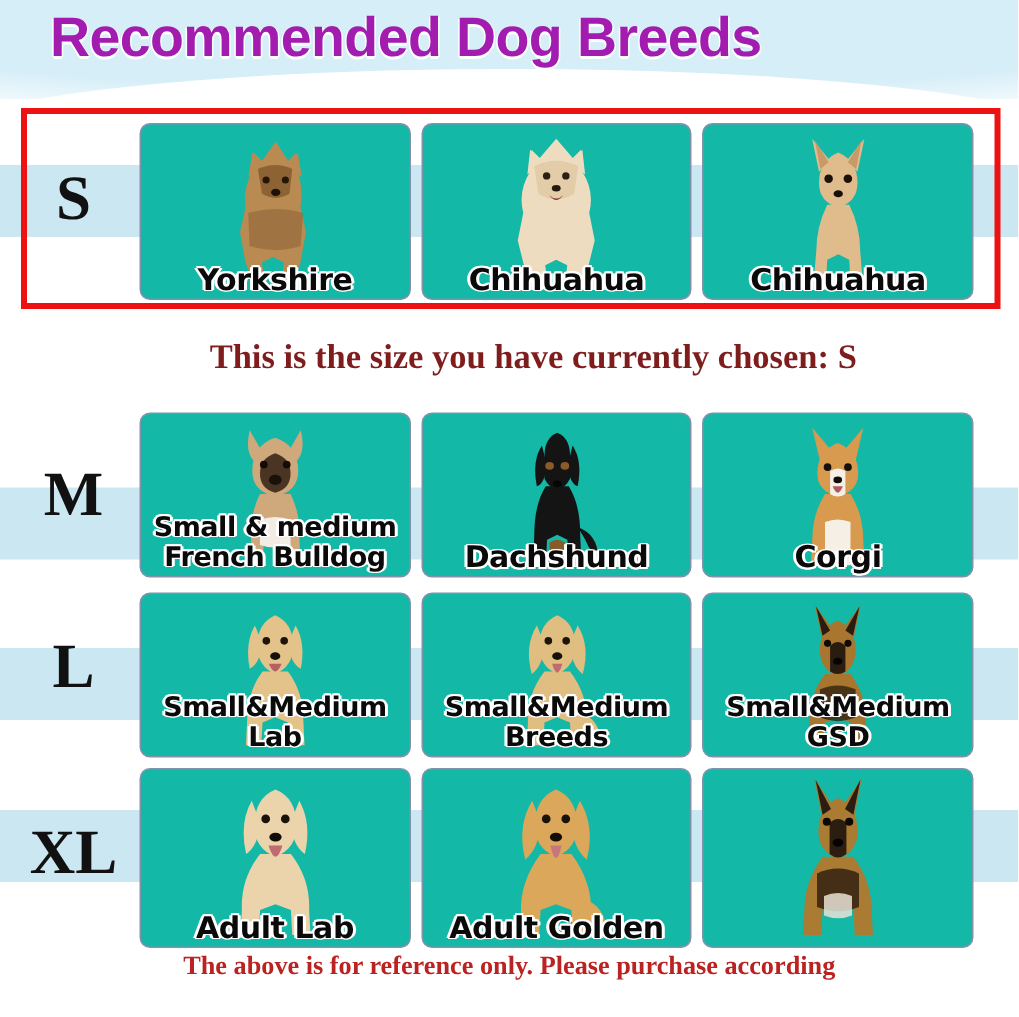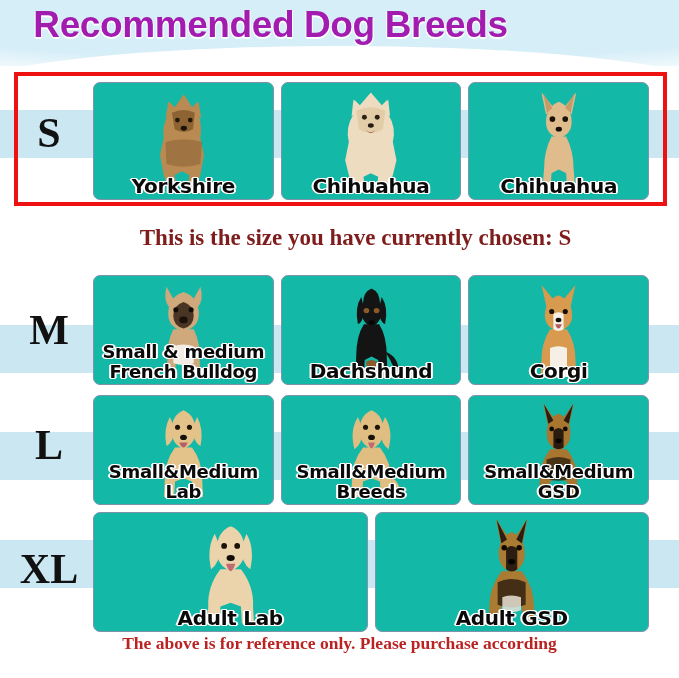--- a/index.html
+++ b/index.html
@@ -450,20 +450,40 @@
             <circle cx="57" cy="31" r="3.1" fill="#1a1207"></circle>
             <ellipse cx="50" cy="44" rx="4.4" ry="3.2" fill="#120d07"></ellipse>
             <path d="M45 50 Q50 66 55 50 Z" fill="#c06a72"></path>
           </svg>
         </div>
         <div class="breed-label">
           <span class="ln">Adult Lab</span>
         </div>
       </div>
 
+      <div class="breed-card">
+        <div class="dog-art">
+          <svg viewBox="0 0 100 120" preserveAspectRatio="xMidYMax meet">
+            <g fill="#dba75a">
+              <path d="M50 10 Q35 16 35 36 Q35 52 50 58 Q65 52 65 36 Q65 16 50 10 Z"></path>
+              <path d="M33 18 Q22 36 28 60 Q38 52 39 33 Z"></path>
+              <path d="M67 18 Q78 36 72 60 Q62 52 61 33 Z"></path>
+              <path d="M39 56 Q24 76 25 98 L24 114 L38 114 L39 96 L50 92 L61 96 L62 114 L76 114 L75 98 Q76 76 61 56 Z"></path>
+              <path d="M70 88 Q86 94 86 112 Q77 108 71 98 Z"></path>
+            </g>
+            <circle cx="43" cy="31" r="3.1" fill="#1a1207"></circle>
+            <circle cx="57" cy="31" r="3.1" fill="#1a1207"></circle>
+            <ellipse cx="50" cy="44" rx="4.4" ry="3.2" fill="#120d07"></ellipse>
+            <path d="M46 50 Q50 68 54 50 Z" fill="#c7767e"></path>
+          </svg>
+        </div>
+        <div class="breed-label">
+          <span class="ln">Adult Golden</span>
+        </div>
+      </div>
 
       <div class="breed-card">
         <div class="dog-art">
           <svg viewBox="0 0 100 120" preserveAspectRatio="xMidYMax meet">
             <g fill="#a97b33">
               <path d="M33 2 L39 32 L48 24 Z"></path>
               <path d="M67 2 L61 32 L52 24 Z"></path>
               <path d="M50 16 Q36 22 36 40 Q36 54 50 60 Q64 54 64 40 Q64 22 50 16 Z"></path>
               <path d="M39 58 Q26 76 26 96 L25 114 L38 114 L39 96 L50 92 L61 96 L62 114 L75 114 L74 96 Q74 76 61 58 Z"></path>
             </g>
@@ -472,23 +492,20 @@
               <path d="M66 3 L61 28 L55 24 Z"></path>
               <path d="M44 34 Q50 28 56 34 L56 56 Q50 61 44 56 Z"></path>
               <path d="M35 70 Q50 63 65 70 L65 94 Q50 100 35 94 Z" opacity="0.8"></path>
             </g>
             <circle cx="42" cy="33" r="2.9" fill="#0d0804"></circle>
             <circle cx="58" cy="33" r="2.9" fill="#0d0804"></circle>
             <ellipse cx="50" cy="48" rx="3.8" ry="2.9" fill="#060402"></ellipse>
             <path d="M40 86 Q50 82 60 86 L60 100 Q50 104 40 100 Z" fill="#e9e2d6" opacity="0.85"></path>
           </svg>
         </div>
-        <div class="breed-label">
-          <span class="ln">Adult GSD</span>
-        </div>
       </div>
 
     </div>
   </div>
 
   <div class="footer-note">
     <span class="fl">The above is for reference only. Please purchase according</span>
   </div>
 
 </div>

